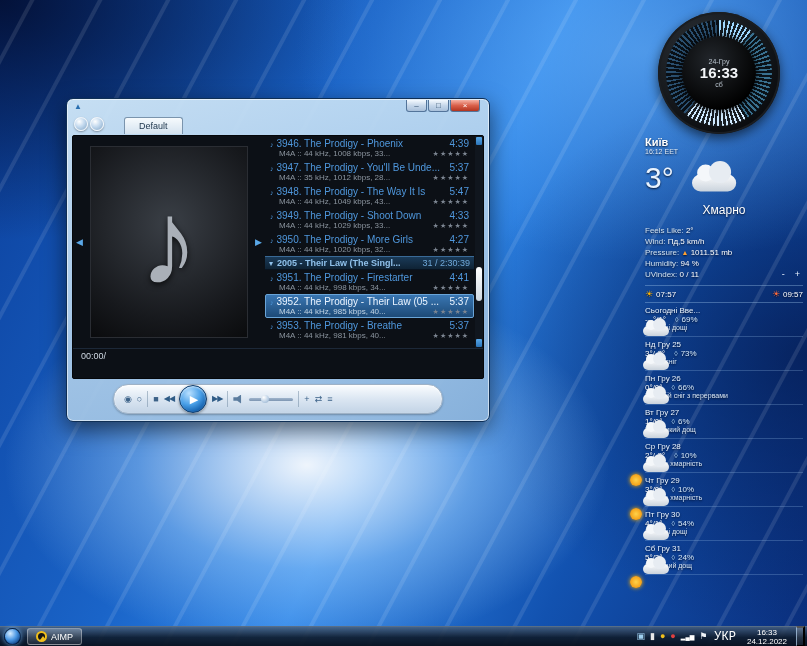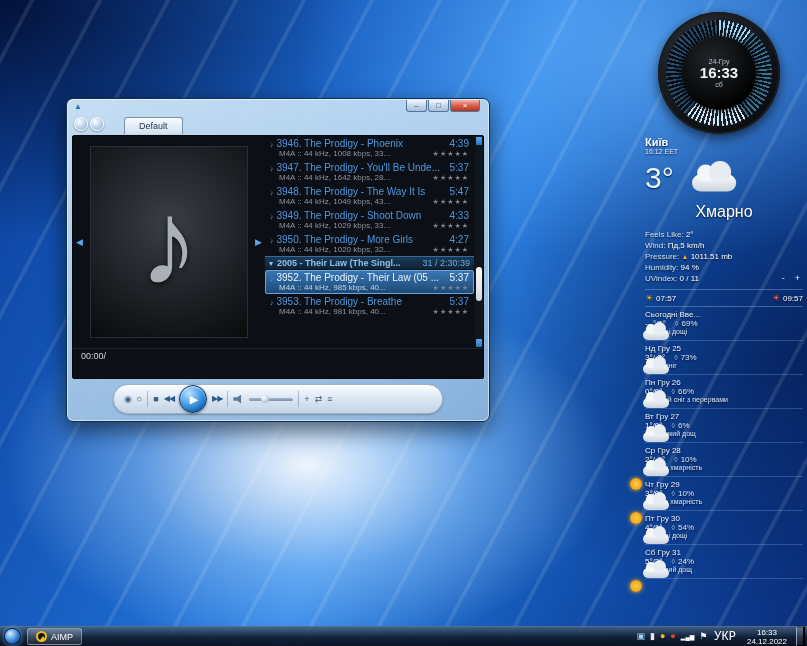--- a/index.html
+++ b/index.html
@@ -103,21 +103,21 @@
   .clock-day{font-size:7px;color:#b8c2cc;}
 
   
   .weather{position:absolute;left:645px;top:136px;width:158px;color:#fff;
     text-shadow:0 1px 2px rgba(0,10,30,.85);}
   .w-loc{font-size:11px;font-weight:bold;}
   .w-time{font-size:7px;color:#dce8f4;}
   .w-temprow{display:flex;align-items:center;margin-top:8px;}
   .w-temp{font-size:30px;font-weight:normal;color:#eaf4ff;line-height:1;}
   .w-bigicon{margin-left:18px;transform:scale(1.7);transform-origin:left center;}
-  .w-cond{text-align:center;font-size:16px;margin:10px 0 8px 0;}
+  .w-cond{text-align:center;font-size:12px;margin:10px 0 8px 0;}
   .w-details{font-size:8px;line-height:11px;}
   .w-details .lbl{color:#cfe0f0;}
   .w-up{color:#ffa030;font-size:7px;}
   .w-uvrow{display:flex;align-items:center;}
   .uvbtn{background:none;border:none;color:#eaf4ff;font-size:9px;padding:0 3px;line-height:1;}
   .uvctl{margin-left:auto;display:flex;gap:4px;}
   .w-sunrow{display:flex;align-items:center;font-size:8px;margin-top:5px;padding:3px 0;
     border-top:1px solid rgba(170,205,240,.35);border-bottom:1px solid rgba(170,205,240,.35);}
   .sun-ic{color:#ffb400;font-size:9px;margin-right:3px;}
   .sunset-ic{color:#ff6a3c;font-size:9px;margin:0 3px 0 auto;}
@@ -203,21 +203,21 @@
               </div>
           </div>
 
           <div class="track">
             <div class="trow">
                 <span class="bullet">♪</span>
                 <span class="ttitle">3947. The Prodigy - You'll Be Unde...</span>
                 <span class="ttime">5:37</span>
               </div>
             <div class="trow">
-                <span class="tdetails">M4A :: 44 kHz, 1642 kbps, 28...</span>
+                <span class="tdetails">M4A :: 35 kHz, 1012 kbps, 28...</span>
                 <span class="trating">★★★★★</span>
               </div>
           </div>
 
           <div class="track">
             <div class="trow">
                 <span class="bullet">♪</span>
                 <span class="ttitle">3948. The Prodigy - The Way It Is</span>
                 <span class="ttime">5:47</span>
               </div>
@@ -250,20 +250,31 @@
                 <span class="trating">★★★★★</span>
               </div>
           </div>
 
           <div class="group">
             <span class="gcollapse">▾</span>
             <span class="gtitle">2005 - Their Law (The Singl...</span>
             <span class="ginfo">31 / 2:30:39</span>
           </div>
 
+          <div class="track">
+            <div class="trow">
+                <span class="bullet">♪</span>
+                <span class="ttitle">3951. The Prodigy - Firestarter</span>
+                <span class="ttime">4:41</span>
+              </div>
+            <div class="trow">
+                <span class="tdetails">M4A :: 44 kHz, 998 kbps, 34...</span>
+                <span class="trating">★★★★★</span>
+              </div>
+          </div>
 
           <div class="track sel">
             <div class="trow">
                 <span class="bullet">♪</span>
                 <span class="ttitle">3952. The Prodigy - Their Law (05 ...</span>
                 <span class="ttime">5:37</span>
               </div>
             <div class="trow">
                 <span class="tdetails">M4A :: 44 kHz, 985 kbps, 40...</span>
                 <span class="trating">★★★★★</span>

